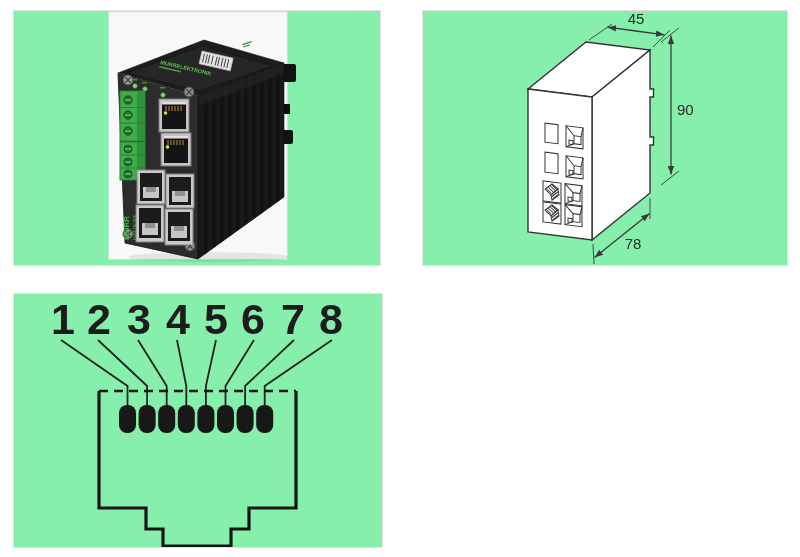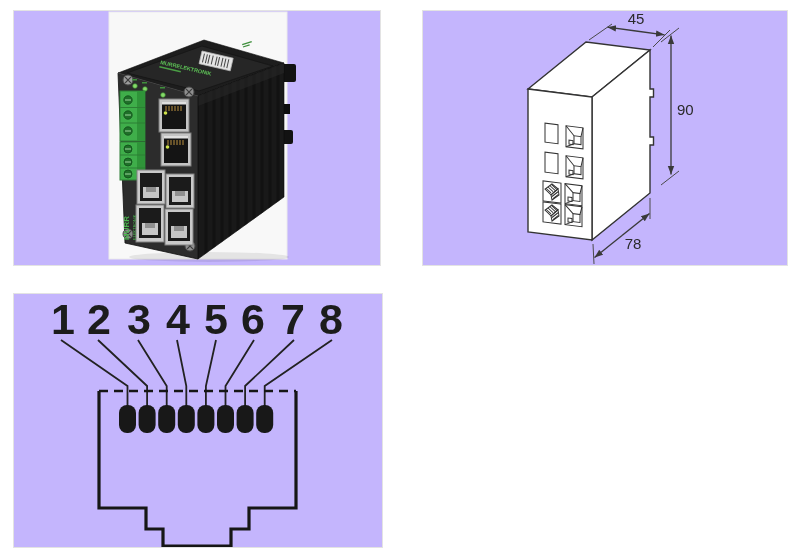--- a/index.html
+++ b/index.html
@@ -1,17 +1,17 @@
 <!DOCTYPE html>
 <html><head>
 <meta charset="utf-8">
 <style>
   html,body{margin:0;padding:0;background:#ffffff;}
   body{width:800px;height:557px;position:relative;font-family:"Liberation Sans",sans-serif;overflow:hidden;}
-  .panel{position:absolute;background:#c4b5fd;border:1px solid #e3e3e3;box-sizing:border-box;}
+  .panel{position:absolute;background:#86efac;border:1px solid #e3e3e3;box-sizing:border-box;}
   #panel-photo{left:13px;top:10px;width:368px;height:256px;}
   #panel-dim{left:422px;top:10px;width:366px;height:256px;}
   #panel-pinout{left:13px;top:293px;width:370px;height:255px;}
   svg{display:block;}
   .dimline{stroke:#3a3a3a;stroke-width:1.3;fill:none;}
   .extline{stroke:#4a4a4a;stroke-width:1;fill:none;}
   .boxline{stroke:#333333;stroke-width:1.4;fill:#ffffff;}
   .portline{stroke:#333333;stroke-width:1;fill:none;}
   .dimtext{font-family:"Liberation Sans",sans-serif;font-size:15px;fill:#2a2a2a;}
   .pintext{font-family:"Liberation Sans",sans-serif;font-size:43px;font-weight:bold;fill:#1c1c1c;}

